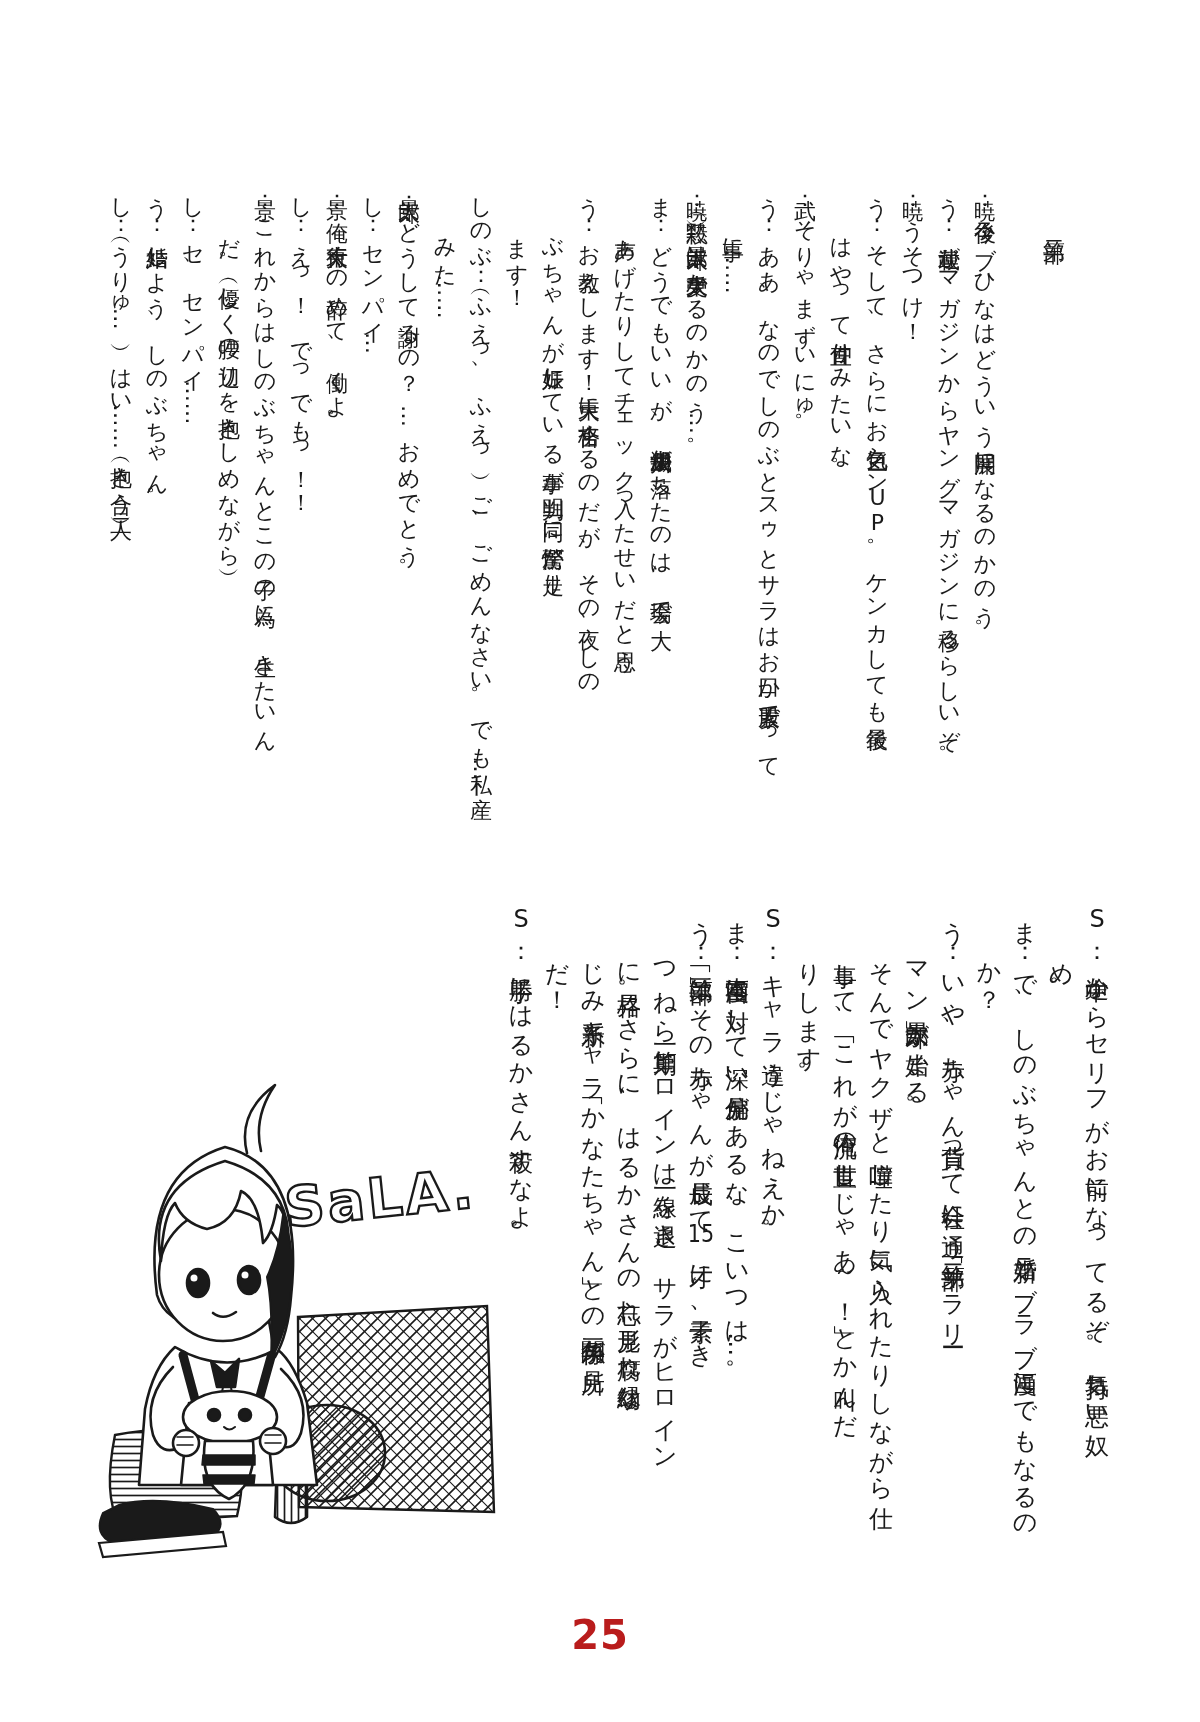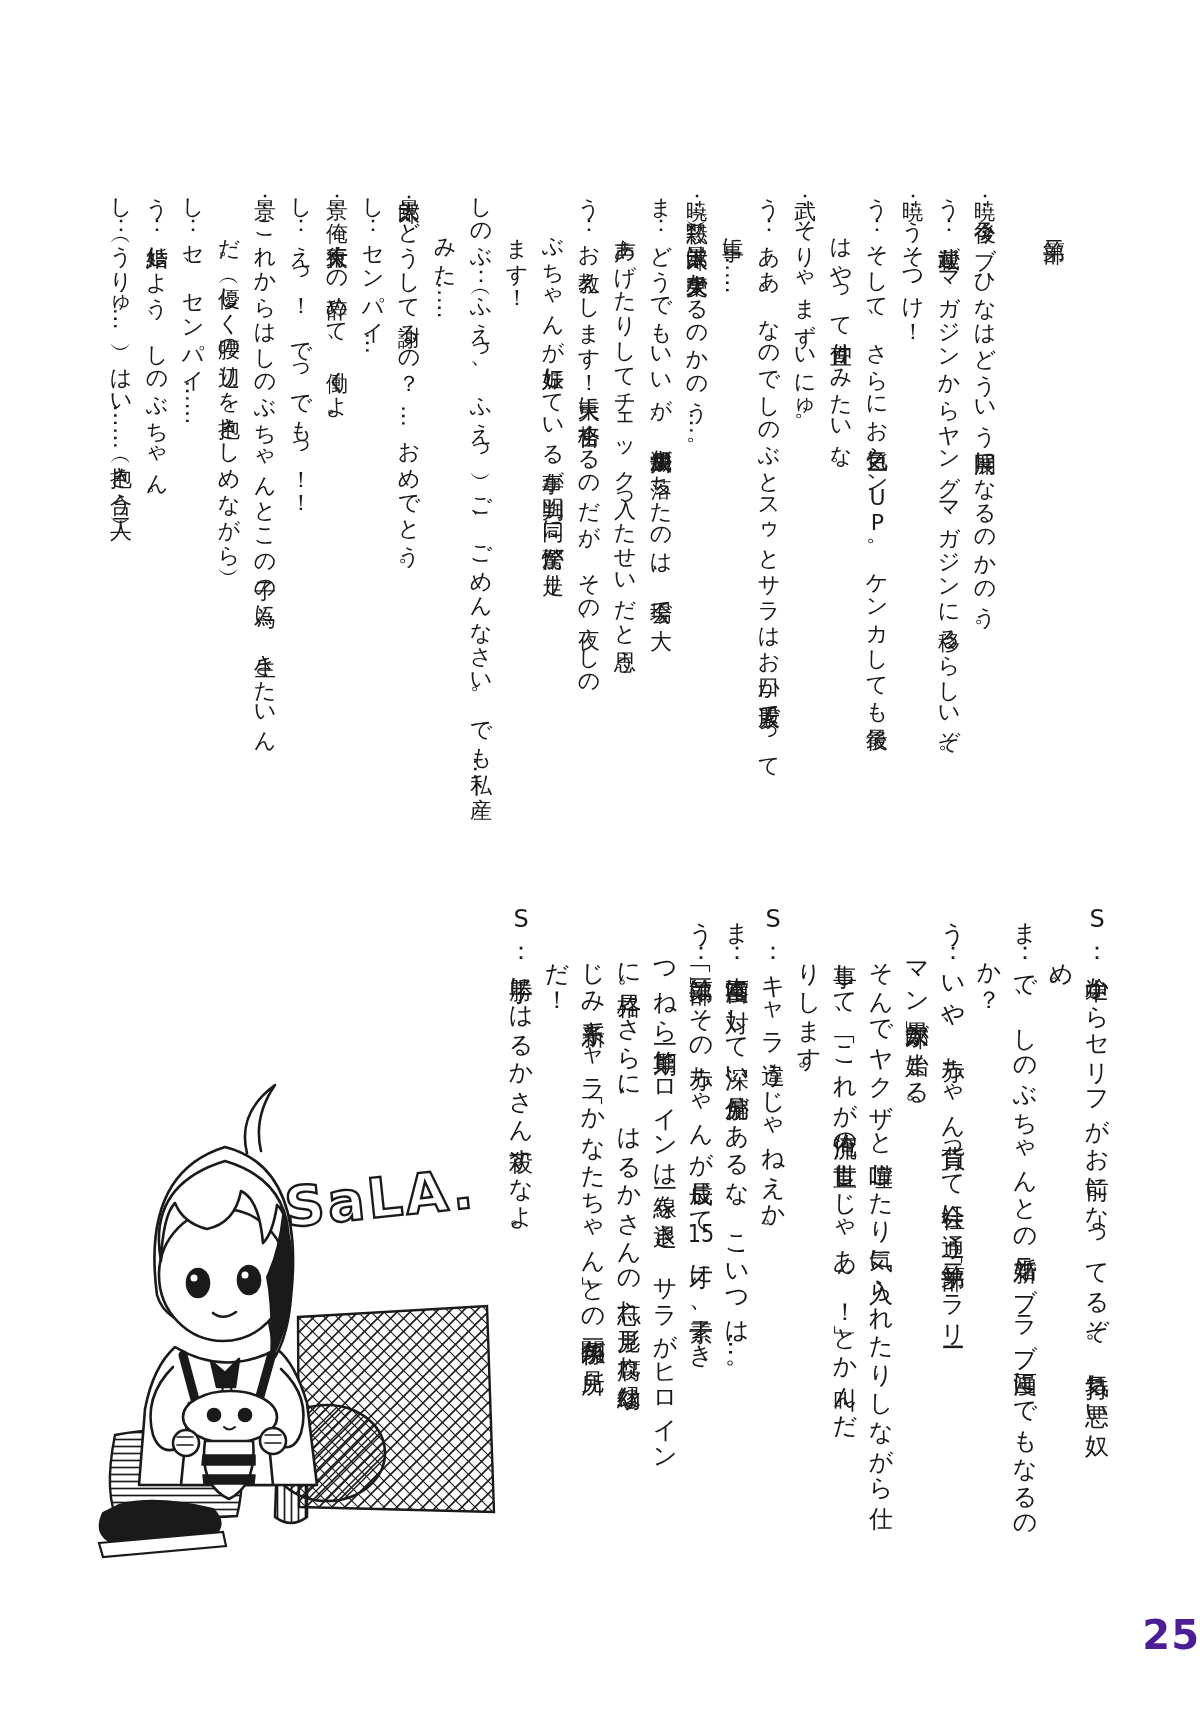--- a/index.html
+++ b/index.html
@@ -36,25 +36,25 @@
     margin:0 33px 0 0; 
     margin-left:33px;
   }
   
   .up{ text-orientation:upright; }
   .tcu{ text-combine-upright:all; }
 
   .page-num{
     position:absolute;
     top:1612px; left:0; width:100%;
-    text-align:right;
+    text-align:center;
     font-size:40px;
     font-weight:bold;
     letter-spacing:1px;
-    color:#4c1d95;
+    color:#b91c1c;
   }
 
   .illustration{
     position:absolute;
     left:85px; top:1065px;
     width:420px; height:500px;
   }
 </style>
 </head>
 <body>

